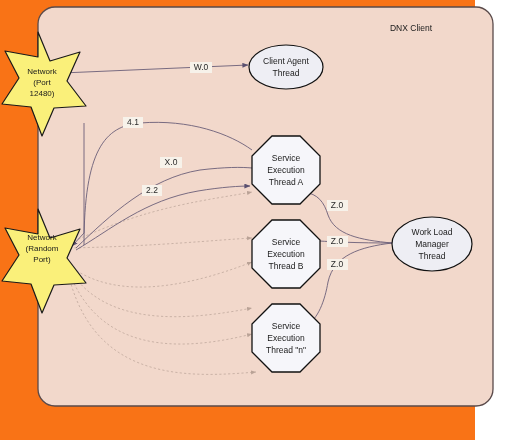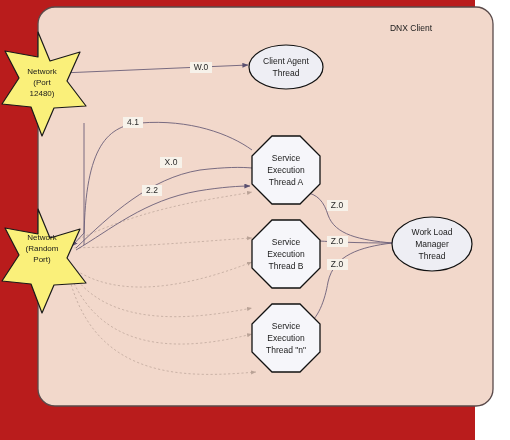--- a/index.html
+++ b/index.html
@@ -10,21 +10,21 @@
   body {
     width: 510px;
     height: 440px;
     font-family: "Liberation Sans", sans-serif;
     overflow: hidden;
   }
   #canvas {
     position: relative;
     width: 475px;
     height: 440px;
-    background: #b91c1c;
+    background: #f97316;
   }
   svg#diagram {
     position: absolute;
     left: 0;
     top: 0;
     width: 510px;
     height: 440px;
     display: block;
   }
   .node-label {

